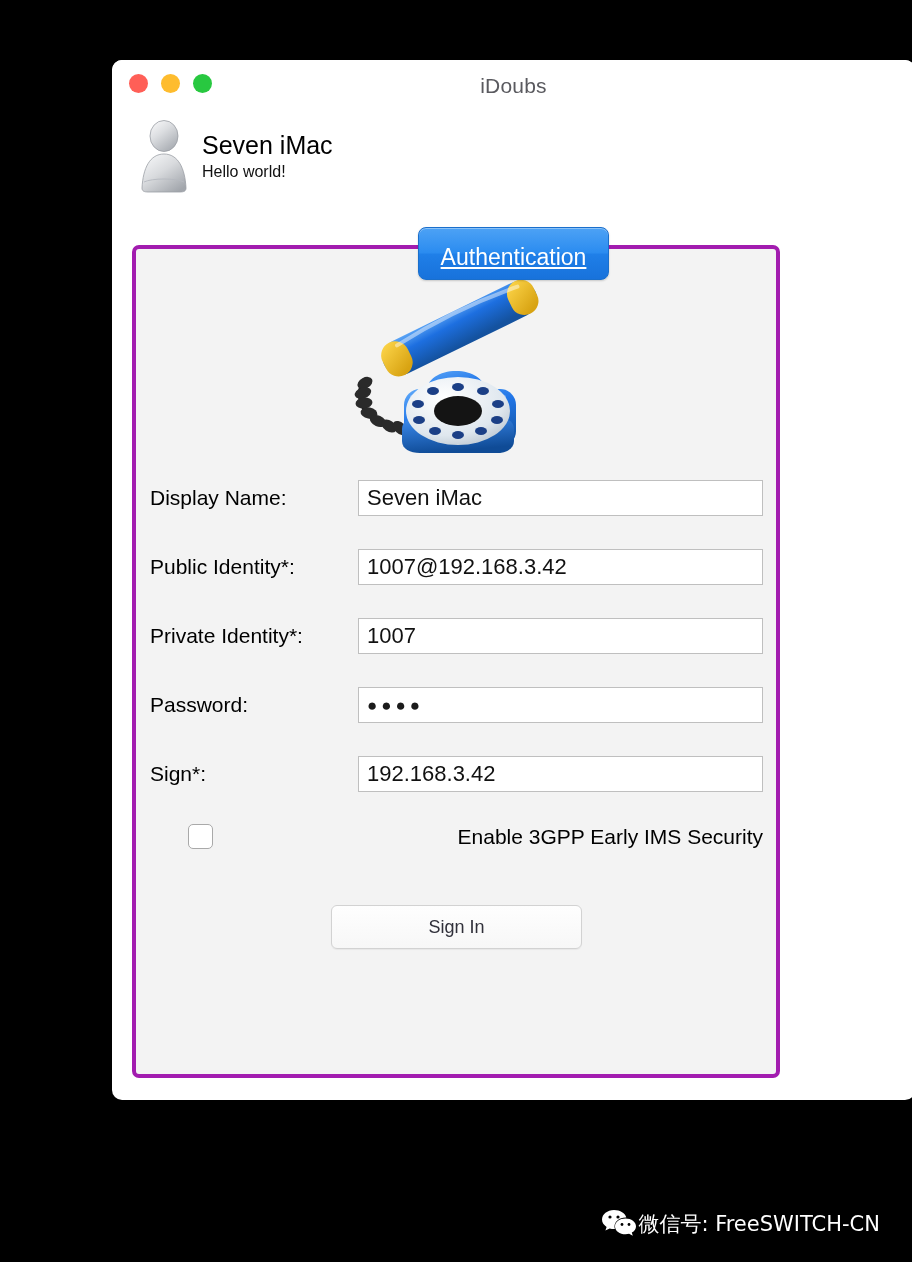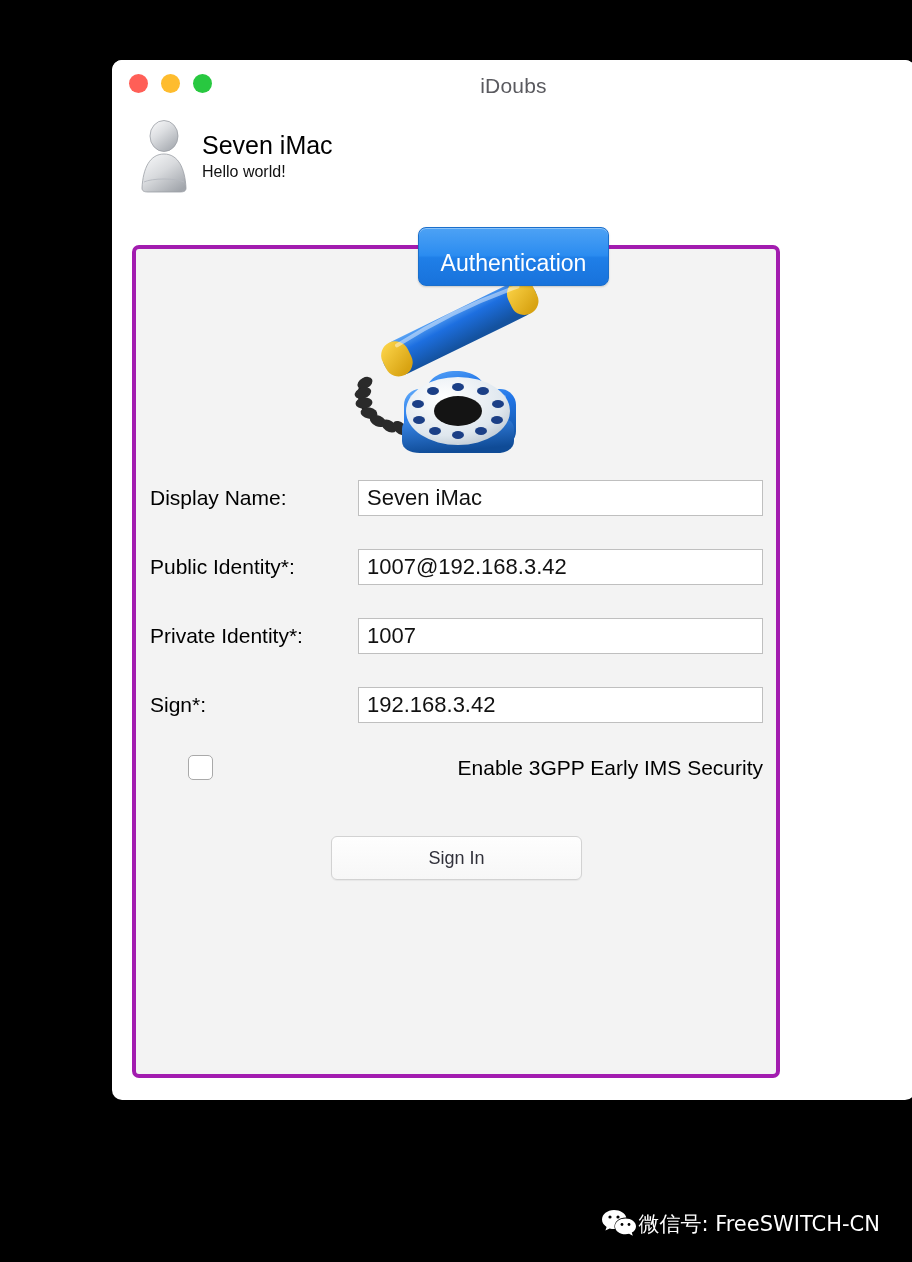--- a/index.html
+++ b/index.html
@@ -97,24 +97,25 @@
     display: flex;
     justify-content: center;
     z-index: 5;
   }
   .tab-button {
     background: linear-gradient(to bottom, #4da2f5 0%, #2b8cf0 48%, #1f7fe8 52%, #1872db 100%);
     border: 1px solid #1a6fcc;
     border-radius: 8px;
     color: #ffffff;
     font-size: 23px;
-    padding: 22px 22px 9px 22px;
+    padding: 16px 22px 9px 22px;
     box-shadow: inset 0 1px 0 rgba(255,255,255,0.35), 0 1px 2px rgba(0,0,0,0.18);
     cursor: default;
     line-height: 1.15;
+    text-decoration: underline;
   }
 
   
   .panel {
     position: absolute;
     left: 20px;
     top: 185px;
     width: 648px;
     height: 833px;
     background: #f3f3f3;
@@ -362,20 +363,26 @@
       <div class="field-row">
         <span class="field-label">Public Identity*:</span>
         <span class="field-input">1007@192.168.3.42</span>
       </div>
 
       <div class="field-row">
         <span class="field-label">Private Identity*:</span>
         <span class="field-input">1007</span>
       </div>
 
+      <div class="field-row">
+        <span class="field-label">Password:</span>
+        <span class="field-input">
+          <span class="dots">●●●●</span>
+        </span>
+      </div>
 
       <div class="field-row">
         <span class="field-label">Sign*:</span>
         <span class="field-input">192.168.3.42</span>
       </div>
 
       <div class="check-row">
         <span class="checkbox"></span>
         <span class="check-label">Enable 3GPP Early IMS Security</span>
       </div>

